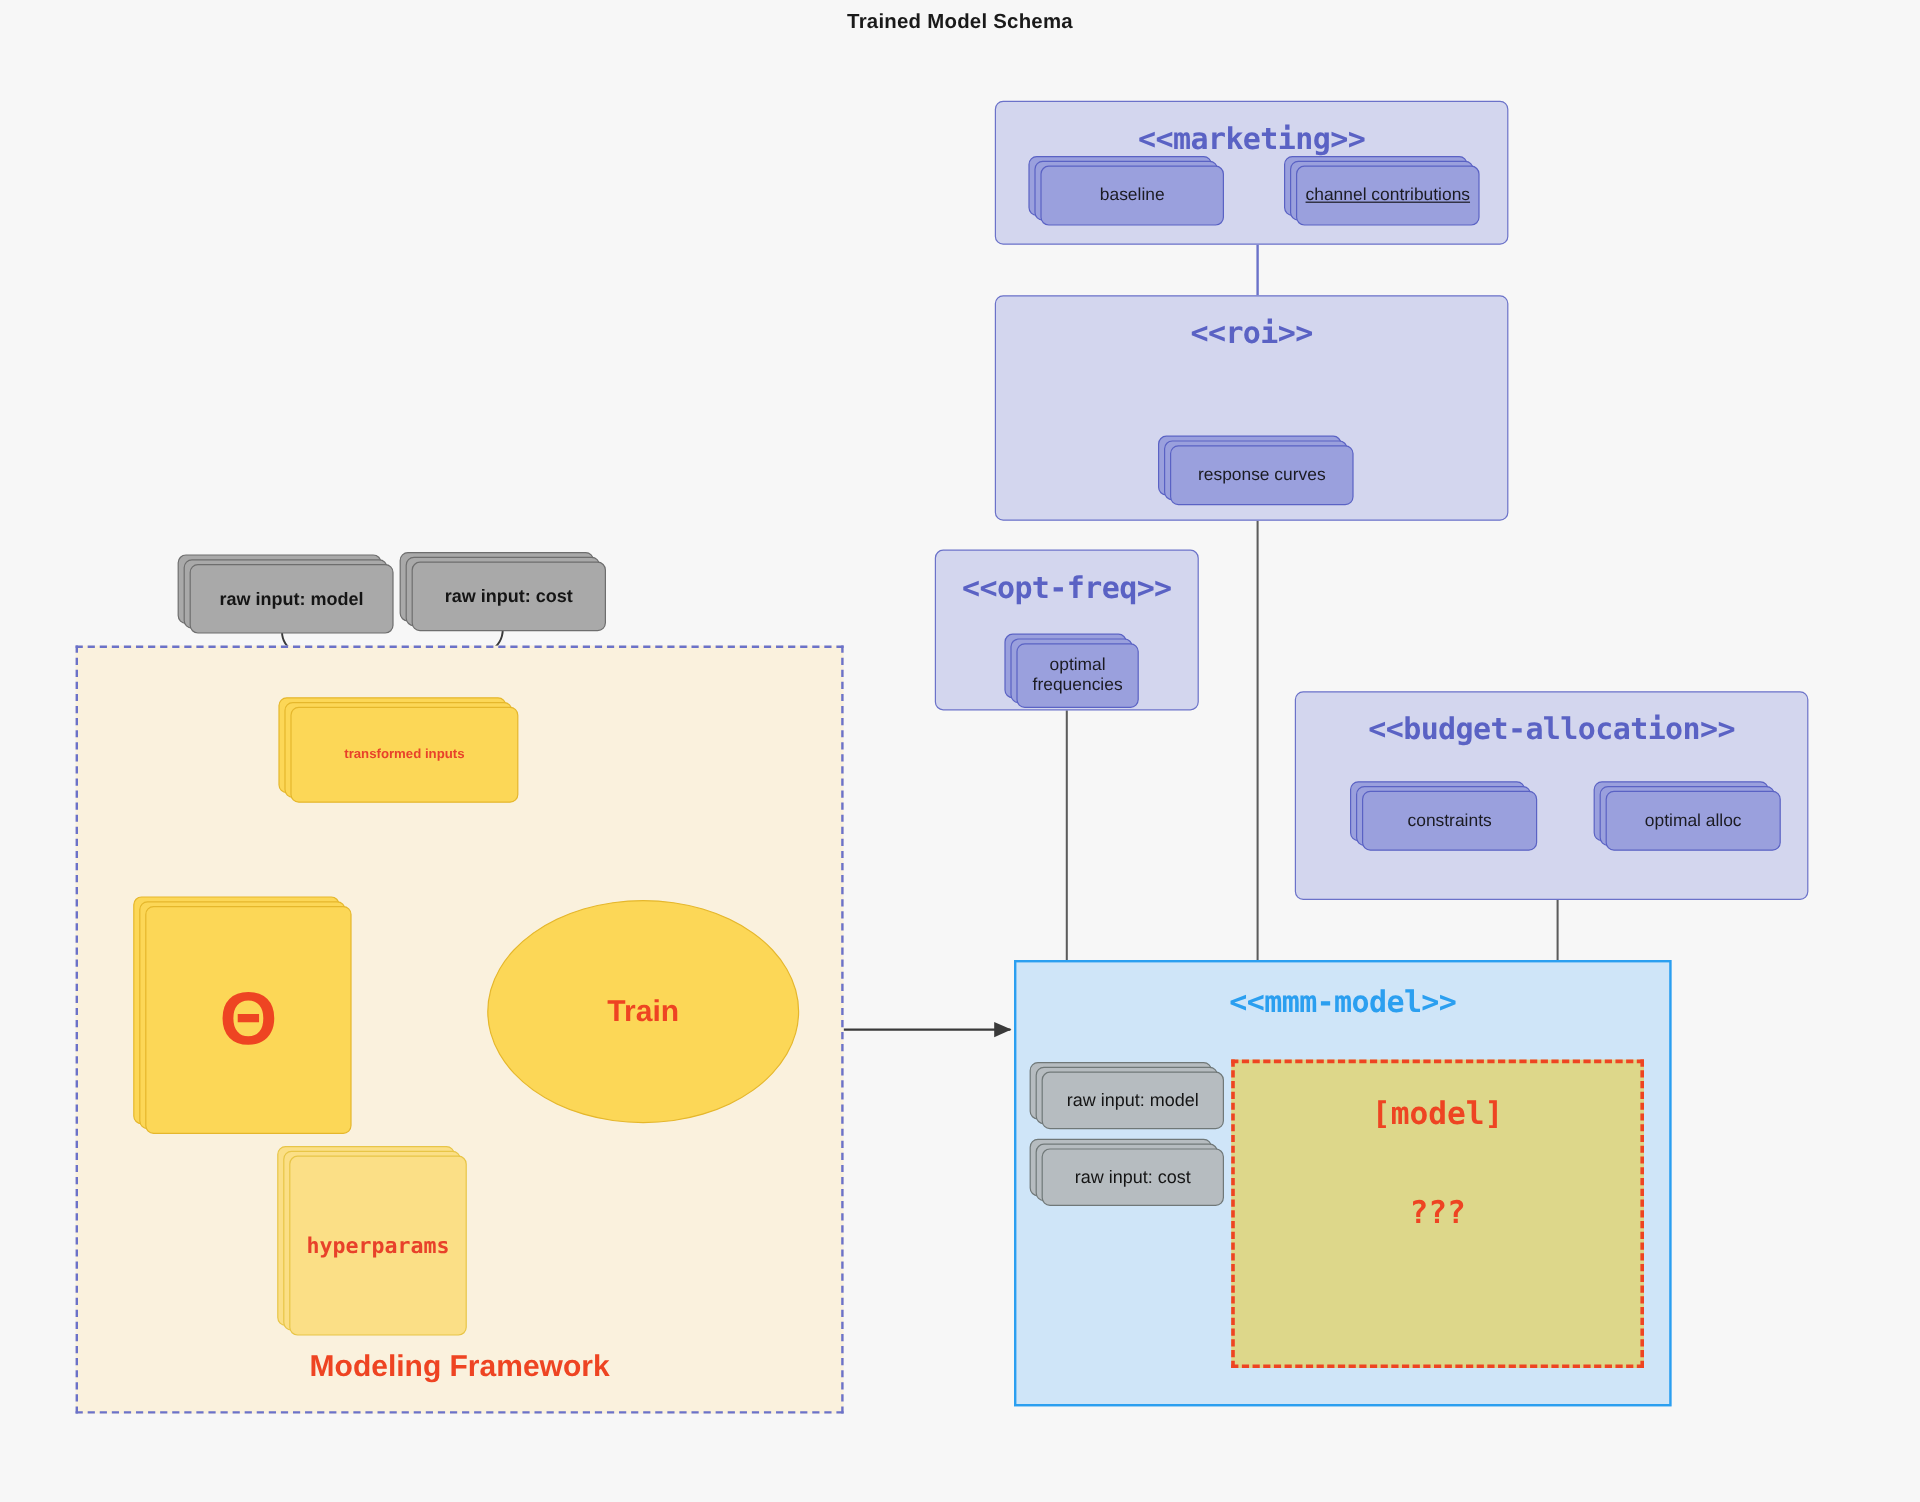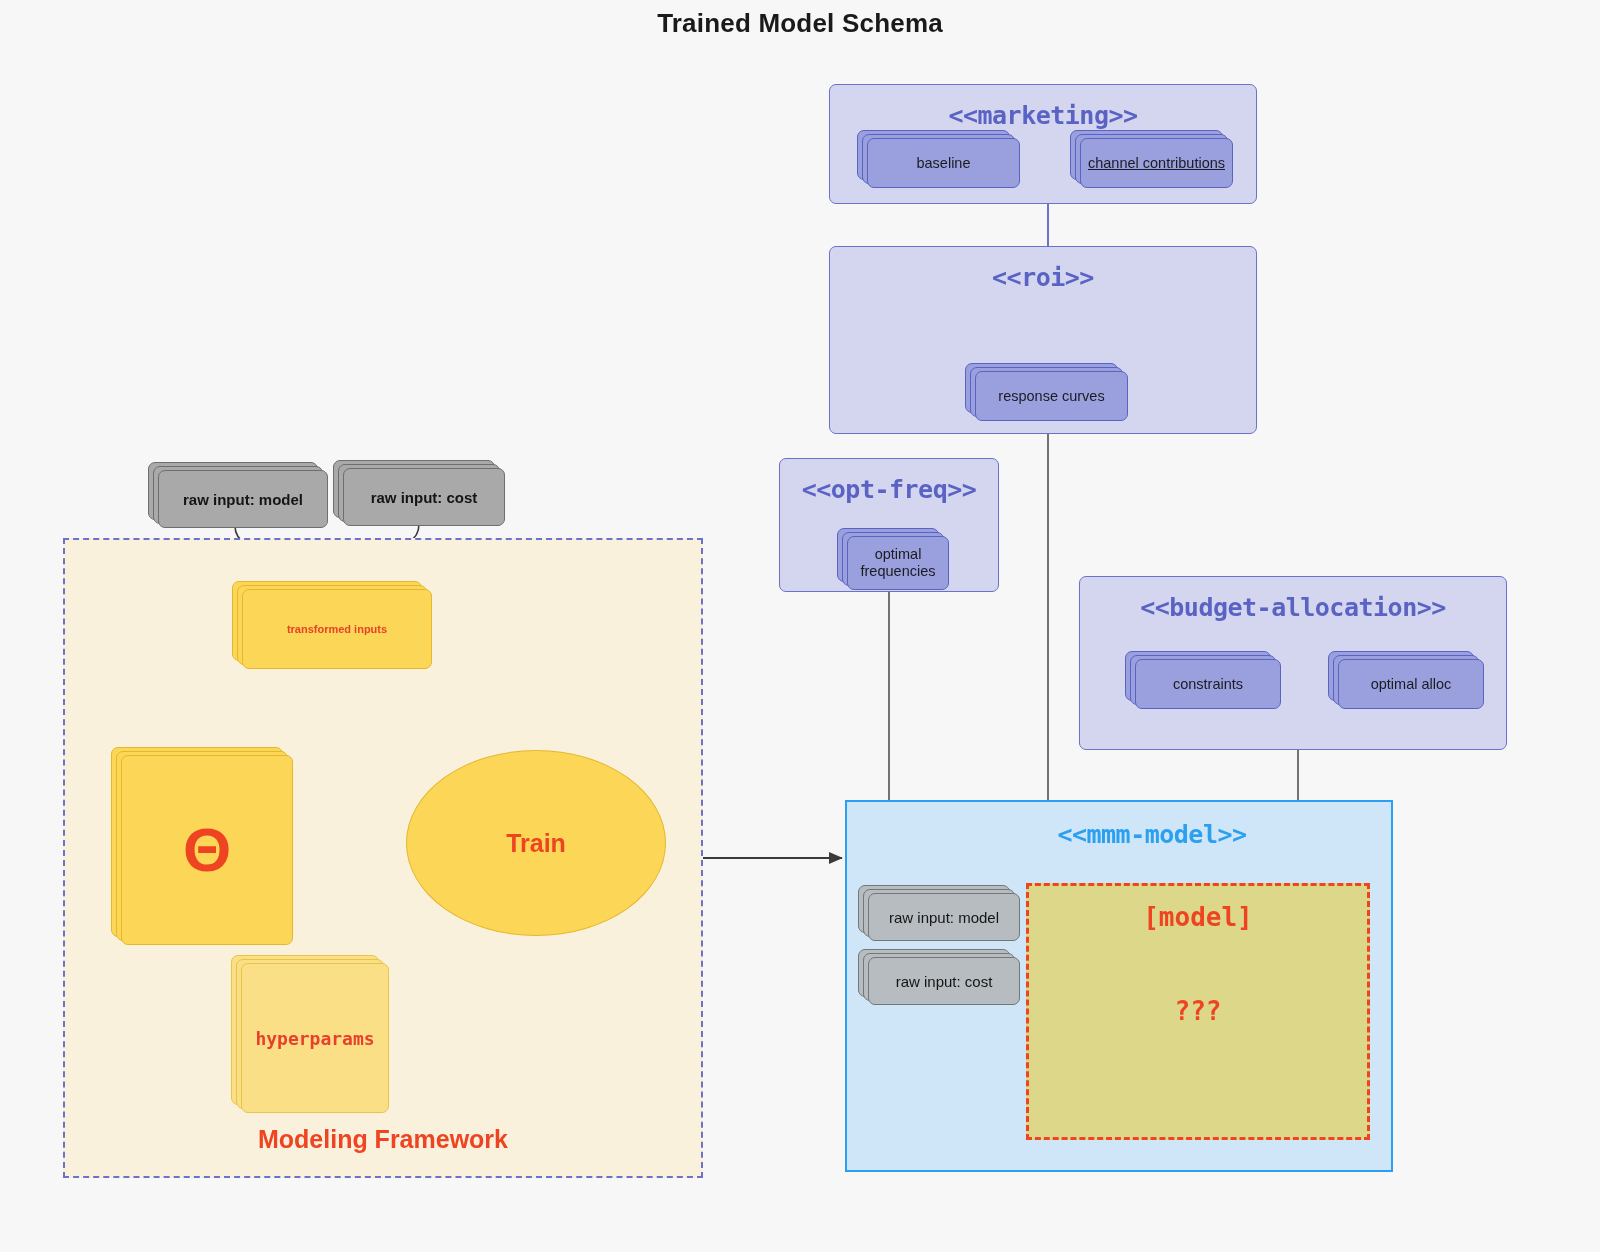--- a/index.html
+++ b/index.html
@@ -9,21 +9,21 @@
     font-family:"Liberation Sans", sans-serif;
     position:relative;
     overflow:hidden;
   }
   #stage{position:absolute;left:0;top:0;width:1600px;height:1252px;}
   svg.edges{position:absolute;left:0;top:0;width:1600px;height:1252px;pointer-events:none;}
 
   
   .page-title{
     position:absolute;left:0;top:8px;width:1600px;text-align:center;
-    font-size:26px;font-weight:bold;color:#1a1a1a;
+    font-size:17px;font-weight:bold;color:#1a1a1a;
     letter-spacing:.2px;
   }
 
   
   .pkg{
     position:absolute;
     background:#d3d6ee;
     border:1.6px solid #6b72c9;
     border-radius:7px;
     box-sizing:border-box;
@@ -114,21 +114,20 @@
     background:#cfe5f8;
     border:2px solid #2b9ff0;
     box-sizing:border-box;
   }
   .mmm-title{
     position:absolute;left:0;top:18px;width:100%;
     text-align:center;
     font-family:"DejaVu Sans Mono", monospace;
     font-weight:bold;font-size:25px;color:#2b9ff0;
     letter-spacing:-0.5px;
-    margin-left:33px;
   }
   .model-box{
     position:absolute;
     background:#ddd78a;
     border:3px dashed #ee4422;
     box-sizing:border-box;
   }
   .model-box .m-title{
     position:absolute;left:0;width:100%;text-align:center;
     font-family:"DejaVu Sans Mono", monospace;
@@ -249,21 +248,21 @@
     <div class="sheet s0" style="width:152px;height:48px;"></div>
     <div class="label" style="width:152px;height:48px;">raw input: model</div>
   </div>
   <div class="card gray soft plain" style="left:858px;top:949px;width:162px;height:56px;">
     <div class="sheet s2" style="width:152px;height:48px;"></div>
     <div class="sheet s1" style="width:152px;height:48px;"></div>
     <div class="sheet s0" style="width:152px;height:48px;"></div>
     <div class="label" style="width:152px;height:48px;">raw input: cost</div>
   </div>
   <div class="model-box" style="left:1026px;top:883px;width:344px;height:257px;">
-    <div class="m-title" style="top:16px;">[model]</div>
+    <div class="m-title" style="top:28px;">[model]</div>
     <div class="m-q" style="top:110px;">???</div>
   </div>
 
   <div class="framework" style="left:63px;top:538px;width:640px;height:640px;">
     <div class="framework-label" style="bottom:22px;">Modeling Framework</div>
   </div>
 
   <div class="card gray" style="left:148px;top:462px;width:180px;height:66px;">
     <div class="sheet s2" style="width:170px;height:58px;"></div>
     <div class="sheet s1" style="width:170px;height:58px;"></div>

